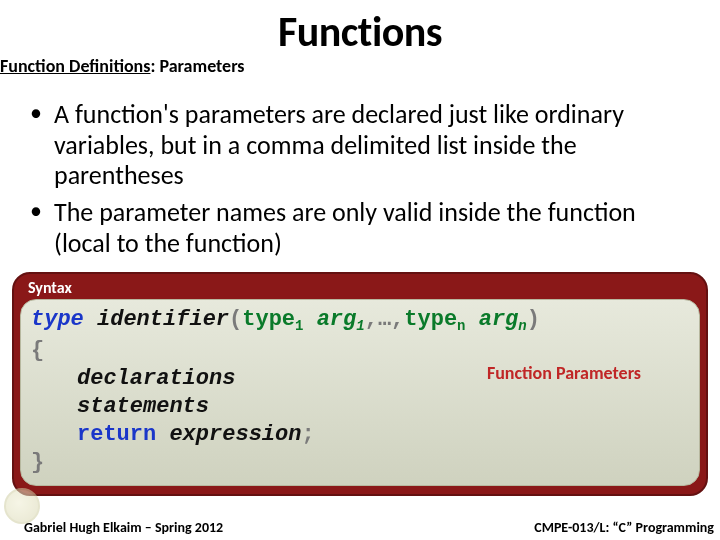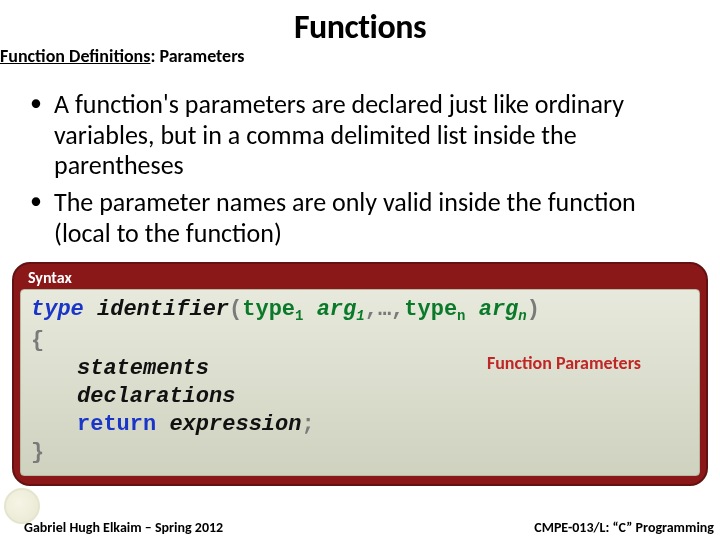--- a/index.html
+++ b/index.html
@@ -5,21 +5,21 @@
   * { margin: 0; padding: 0; box-sizing: border-box; }
   body {
     width: 720px; height: 540px;
     font-family: Calibri, Arial, sans-serif;
     background: #fff; color: #000;
     position: relative; overflow: hidden;
   }
   .title {
     text-align: center;
     font-weight: 700;
-    font-size: 34px;
+    font-size: 42px;
     margin-top: 6px;
     letter-spacing: -0.5px;
   }
   .subtitle {
     text-align: left;
     font-weight: 700;
     font-size: 18px;
     margin-top: -2px;
   }
   .subtitle .sub-a { text-decoration: underline; }
@@ -52,21 +52,21 @@
     color: #fff;
     font-weight: 700;
     font-size: 16px;
     padding: 4px 14px 2px 14px;
     border-radius: 9px;
   }
   .syntax-body {
     position: relative;
     margin: 0 6px 2px 6px;
     background: linear-gradient(#e7e9dc, #cfd2bf);
-    border-radius: 4px;
+    border-radius: 16px;
     border: 1px solid #b7b89f;
     padding: 6px 10px 8px 10px;
     font-family: "Courier New", monospace;
     font-weight: 700;
     font-size: 22px;
     line-height: 1.28;
     color: #111;
   }
   .k-type  { color: #1a36c9; font-style: italic; }
   .k-ident { color: #111;   font-style: italic; }
@@ -127,22 +127,22 @@
     <div>
       <span class="k-type">type</span>
       <span> </span>
       <span class="k-ident">identifier</span><span class="k-paren">(</span><span class="k-green">type</span><span class="k-green sub">1</span>
       <span> </span>
       <span class="k-arg">arg</span><span class="k-arg sub">1</span><span class="k-gray">,…,</span><span class="k-green">type</span><span class="k-green sub">n</span>
       <span> </span>
       <span class="k-arg">arg</span><span class="k-arg sub">n</span><span class="k-paren">)</span>
     </div>
     <div class="k-gray">{</div>
+    <div><span class="indent"></span><span class="k-body">declarations</span></div>
     <div><span class="indent"></span><span class="k-body">statements</span></div>
-    <div><span class="indent"></span><span class="k-body">declarations</span></div>
     <div><span class="indent"></span><span class="k-ret">return</span> <span class="k-expr">expression</span><span class="k-gray">;</span></div>
     <div class="k-gray">}</div>
     <div class="annot">Function Parameters</div>
   </div>
 </div>
 
 <div class="seal"></div>
 <div class="footer-left">Gabriel Hugh Elkaim – Spring 2012</div>
 <div class="footer-right">CMPE-013/L: “C” Programming</div>
 

